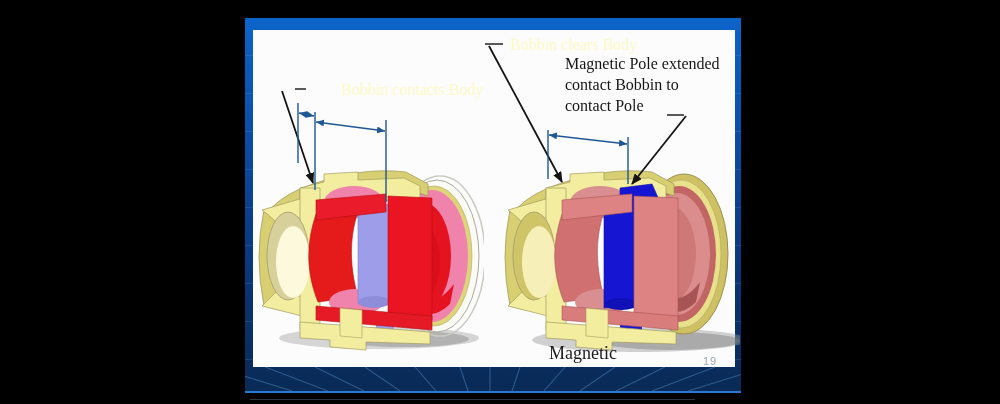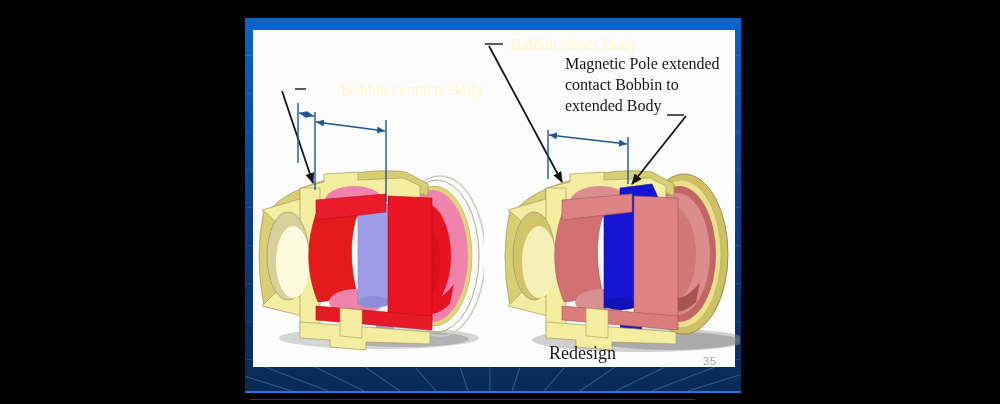--- a/index.html
+++ b/index.html
@@ -198,21 +198,21 @@
     </g>
   </svg>
 
   <div class="callout callout-left">Bobbin contacts Body</div>
 
   <div class="callout callout-top-right">Bobbin clears Body</div>
 
   <div class="callout-block">
     <div>Magnetic Pole extended</div>
     <div>contact Bobbin to</div>
-    <div>extended Body</div>
+    <div>contact Pole</div>
   </div>
 
 
-  <div class="caption caption-right">Redesign</div>
-
-  <div class="page-number">35</div>
+  <div class="caption caption-right">Magnetic</div>
+
+  <div class="page-number">19</div>
 
 </div>
 
 </body></html>

